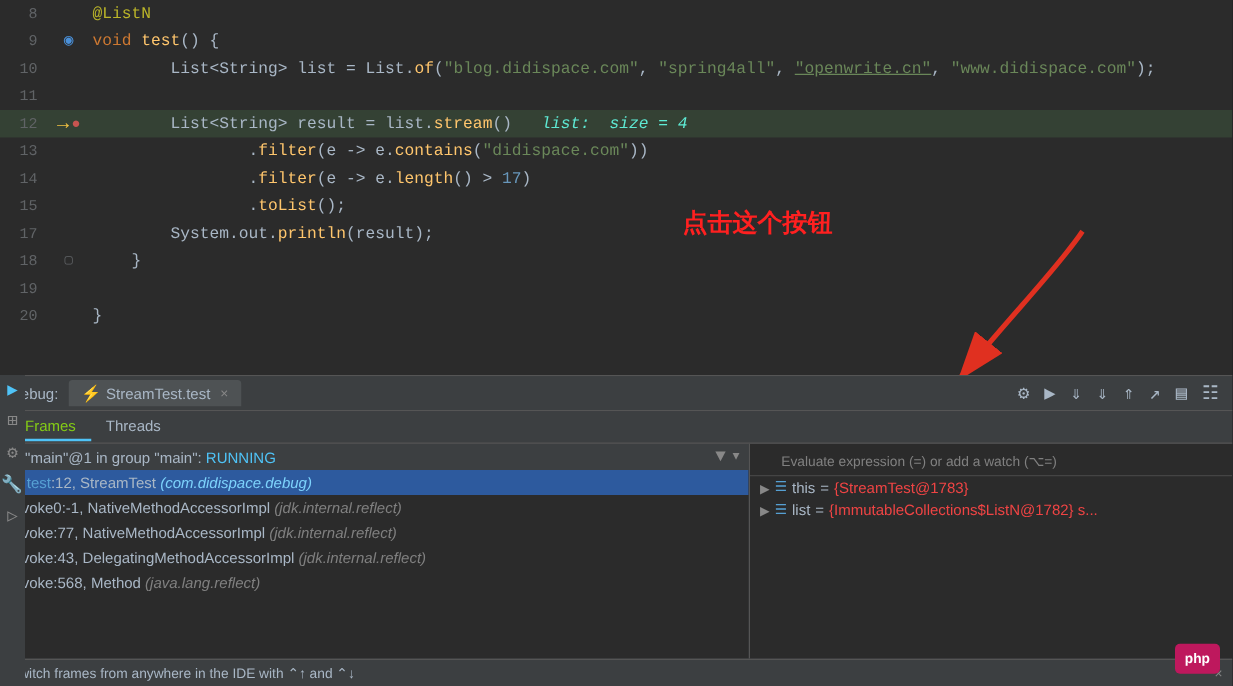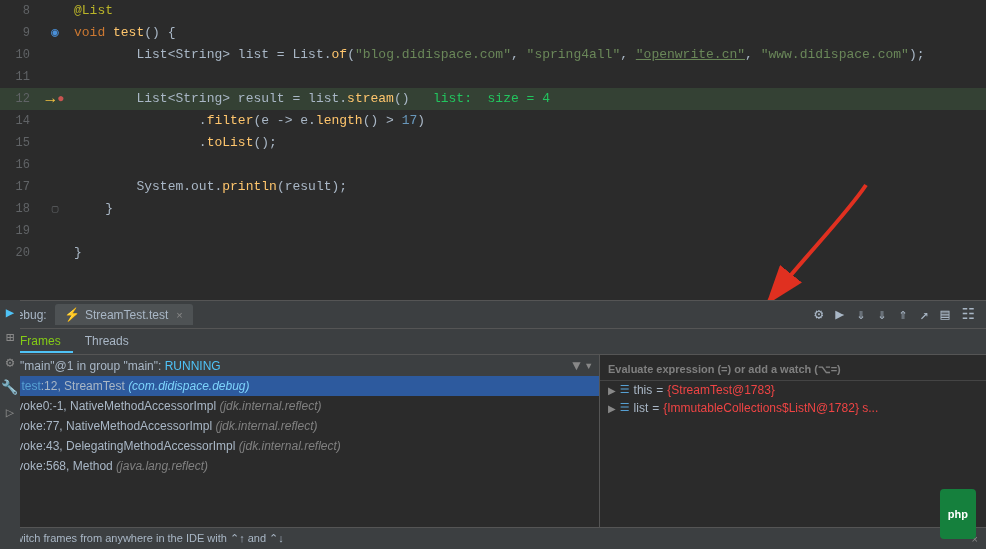--- a/index.html
+++ b/index.html
@@ -74,21 +74,21 @@
     }
 
     
     .kw { color: #cc7832; }
     .fn { color: #ffc66d; }
     .str { color: #6a8759; }
     .num { color: #6897bb; }
     .cls { color: #a9b7c6; }
     .ann { color: #bbb529; }
     .var { color: #a9b7c6; }
-    .hint { color: #22c55e; }
+    .hint { color: #5eead4; font-style: italic; }
 
     
     .debug-panel {
       background: #3c3f41;
       border-top: 1px solid #555;
       height: 249px;
       display: flex;
       flex-direction: column;
     }
 
@@ -265,25 +265,25 @@
 
     .var-name { color: #a9b7c6; }
     .var-eq { color: #a9b7c6; }
     .var-val { color: #ef4444; }
 
     
     .php-badge {
       position: absolute;
       bottom: 10px;
       right: 10px;
-      background: #15803d;
+      background: #be185d;
       color: #fff;
       font-size: 11px;
       font-weight: bold;
-      padding: 19px 8px;
+      padding: 6px 8px;
       border-radius: 4px;
       font-family: Arial, sans-serif;
       z-index: 20;
     }
 
     
     .status-bar {
       background: #3c3f41;
       border-top: 1px solid #555;
       height: 22px;
@@ -330,21 +330,21 @@
 <body>
 
 <div style="position:relative; width:986px; height:549px; overflow:hidden;">
 
   <div class="editor-area">
     <div class="code-lines">
 
       <div class="code-line">
         <span class="line-num">8</span>
         <span class="line-gutter"></span>
-        <span class="line-content"><span class="ann">@List</span></span>
+        <span class="line-content"><span class="ann">@ListN</span></span>
       </div>
 
       <div class="code-line">
         <span class="line-num">9</span>
         <span class="line-gutter">
           <span style="color:#4a90d9;font-size:13px;">◉</span>
         </span>
         <span class="line-content"><span class="kw">void </span><span class="fn">test</span>() {</span>
       </div>
 
@@ -362,38 +362,38 @@
 
       <div class="code-line highlighted">
         <span class="line-num">12</span>
         <span class="line-gutter">
           <span class="arrow-icon">→</span>
             <span class="breakpoint-icon">●</span>
         </span>
         <span class="line-content">        <span class="cls">List</span>&lt;<span class="cls">String</span>&gt; result = list.<span class="fn">stream</span>()  <span class="hint"> list:  size = 4</span></span>
       </div>
 
+      <div class="code-line">
+        <span class="line-num">13</span>
+        <span class="line-gutter"></span>
+        <span class="line-content">                .<span class="fn">filter</span>(e -&gt; e.<span class="fn">contains</span>(<span class="str">"didispace.com"</span>))</span>
+      </div>
 
       <div class="code-line">
         <span class="line-num">14</span>
         <span class="line-gutter"></span>
         <span class="line-content">                .<span class="fn">filter</span>(e -&gt; e.<span class="fn">length</span>() &gt; <span class="num">17</span>)</span>
       </div>
 
       <div class="code-line">
         <span class="line-num">15</span>
         <span class="line-gutter"></span>
         <span class="line-content">                .<span class="fn">toList</span>();</span>
       </div>
 
-      <div class="code-line">
-        <span class="line-num">16</span>
-        <span class="line-gutter"></span>
-        <span class="line-content"></span>
-      </div>
 
       <div class="code-line">
         <span class="line-num">17</span>
         <span class="line-gutter"></span>
         <span class="line-content">        <span class="cls">System</span>.<span class="var">out</span>.<span class="fn">println</span>(result);</span>
       </div>
 
       <div class="code-line">
         <span class="line-num">18</span>
         <span class="line-gutter">
@@ -409,20 +409,23 @@
       </div>
 
       <div class="code-line">
         <span class="line-num">20</span>
         <span class="line-gutter"></span>
         <span class="line-content">}</span>
       </div>
 
     </div>
 
+    <div style="position:absolute; top:165px; right:320px; z-index:10; pointer-events:none;">
+      <span style="color:#ff2020; font-size:20px; font-weight:bold; font-family:'Microsoft YaHei','SimHei',sans-serif;">点击这个按钮</span>
+    </div>
 
     <svg style="position:absolute; top:175px; right:80px; z-index:10; pointer-events:none;" width="160" height="140" viewBox="0 0 160 140">
       <defs>
         <marker id="arrowhead" markerWidth="10" markerHeight="7" refX="10" refY="3.5" orient="auto">
           <polygon points="0 0, 10 3.5, 0 7" fill="#e03020"></polygon>
         </marker>
       </defs>
       <path d="M 120,10 C 100,40 60,80 20,130" stroke="#e03020" stroke-width="4" fill="none" marker-end="url(#arrowhead)"></path>
     </svg>
 
@@ -486,21 +489,21 @@
           </div>
 
           <div class="frame-item">
             <span style="color:#a9b7c6;">invoke:568, Method <span style="color:#808080; font-style:italic;">(java.lang.reflect)</span></span>
           </div>
 
         </div>
       </div>
 
       <div class="variables-panel">
-        <div style="padding:4px 8px; font-size:11px; font-family:Arial,sans-serif; color:#808080; border-bottom:1px solid #444;font-weight:bold;">
+        <div style="padding:4px 25px; font-size:11px; font-family:Arial,sans-serif; color:#808080; border-bottom:1px solid #444;">
           Evaluate expression (=) or add a watch (⌥=)
         </div>
 
         <div class="var-item">
           <span class="var-arrow">▶</span>
           <span style="color:#56a0d3; font-size:11px;">☰</span>
           <span class="var-name"> this</span>
           <span class="var-eq"> = </span>
           <span class="var-val">{StreamTest@1783}</span>
         </div>

